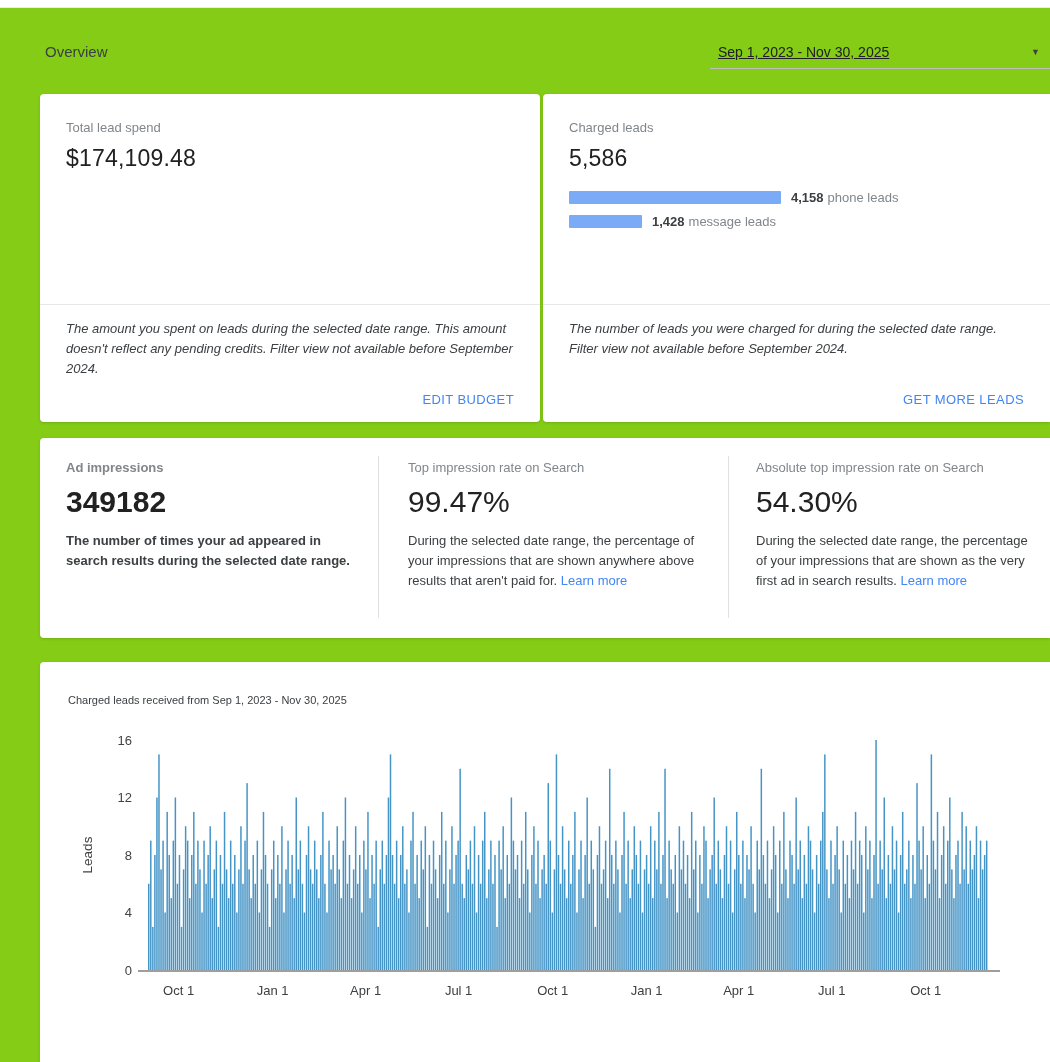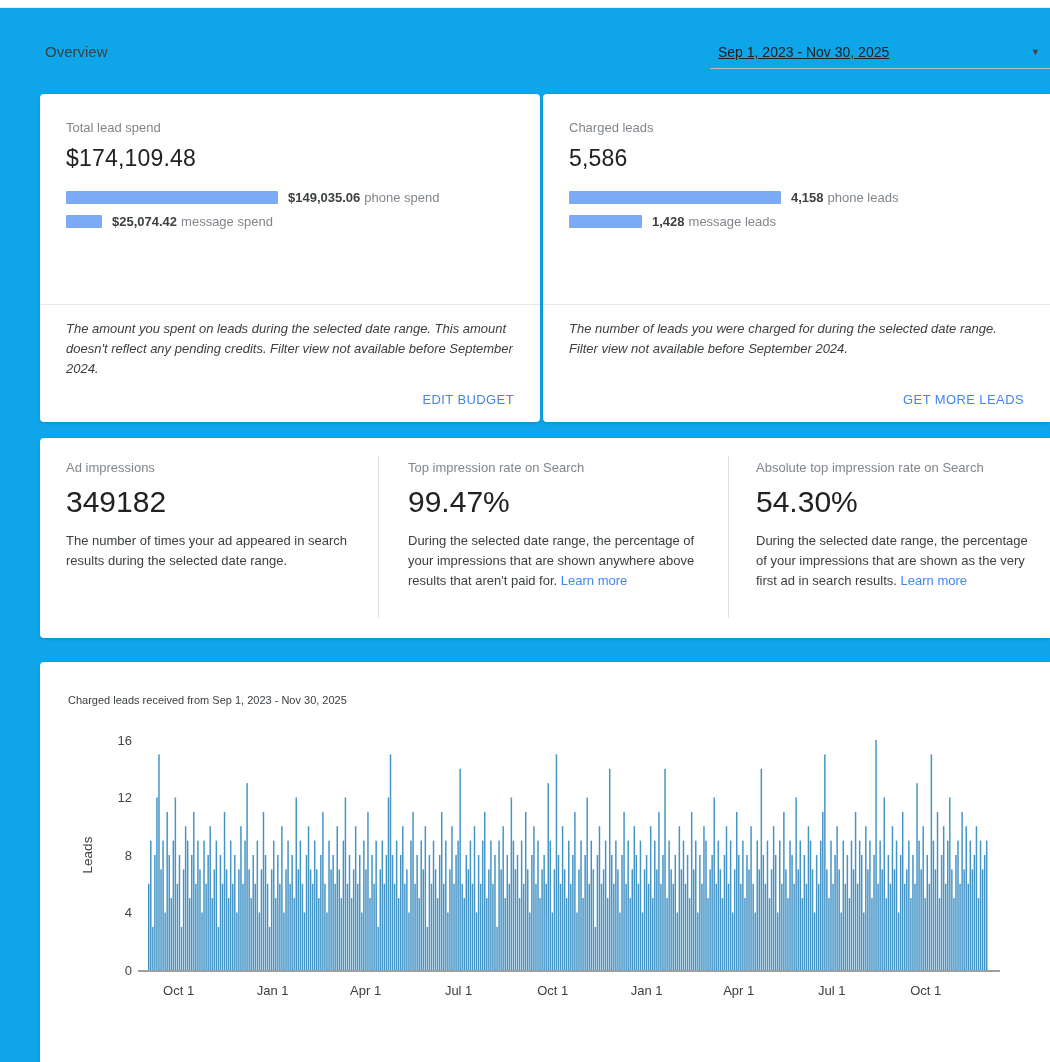--- a/index.html
+++ b/index.html
@@ -1,18 +1,18 @@
 <!DOCTYPE html>
 <html><head>
 <meta charset="utf-8">
 <style>
   * { margin:0; padding:0; box-sizing:border-box; }
   html,body { background:#f1f1f1; }
   body { font-family:"Liberation Sans","DejaVu Sans",sans-serif; color:#3c4043; }
-  .page { position:relative; width:1050px; height:1062px; overflow:hidden; background:#0ea5e9; }
+  .page { position:relative; width:1050px; height:1062px; overflow:hidden; background:#84cc16; }
   .topbar { height:8px; background:#ffffff; border-bottom:1px solid #ececec; }
 
   
   .overview-row { display:flex; justify-content:space-between; align-items:flex-end; margin:32px 0 0 45px; }
   .overview-title { font-size:15px; color:#3c4043; padding-bottom:9px; }
   .date-range { width:340px; border-bottom:1px solid #bdbdbd; padding:4px 10px 8px 8px;
                 display:flex; justify-content:space-between; align-items:center; cursor:pointer; }
   .date-range-text { font-size:14px; color:#202124;text-decoration:underline; }
   .caret { font-size:9px; color:#424242; }
 
@@ -32,21 +32,21 @@
   .bar-suffix { margin-left:4px; color:#80868b; white-space:nowrap; }
   .card-bottom { height:117px; display:flex; flex-direction:column; justify-content:space-between;
                  padding:14px 26px 14px 26px; }
   .card-desc { font-size:13px; line-height:20px; color:#3c4043; max-width:478px;font-style:italic; }
   .card-action { text-align:right; }
   .card-action a { font-size:13px; font-weight:400; letter-spacing:.4px; color:#4285f4; text-decoration:none; cursor:pointer; }
 
   
   .stats-card { display:flex; margin:16px 0 0 40px; height:200px; border-radius:4px 0 0 4px; }
   .stat-col { padding:22px 20px 0 26px; }
-  .stat-col1 { width:338px; }
+  .stat-col1 { width:338px;font-weight:bold; }
   .stat-col2 { width:349px; padding-left:29px; }
   .stat-col3 { flex:1; padding-left:27px; }
   .vdiv { width:1px; background:#e0e0e0; margin:18px 0 20px 0; }
   .stat-label { font-size:13px; color:#80868b; }
   .stat-value { font-size:30px; color:#212121; margin:10px 0 12px 0; }
   .stat-desc { font-size:13px; line-height:20px; color:#3c4043; max-width:300px; }
   .stat-desc a { color:#4285f4; text-decoration:none; cursor:pointer; }
 
   
   .chart-card { margin:24px 0 0 40px; height:430px; padding:32px 0 0 28px; border-radius:4px 0 0 4px; }
@@ -67,32 +67,20 @@
       <span class="caret">▼</span>
     </div>
   </div>
 
   <div class="cards-row">
 
     <div class="card card-spend">
       <div class="card-top">
         <div class="metric-label">Total lead spend</div>
         <div class="metric-value">$174,109.48</div>
-        <div class="metric-bars">
-          <div class="bar-row">
-            <div class="hbar" style="width: 212px;"></div>
-            <span class="bar-value">$149,035.06</span>
-            <span class="bar-suffix">phone spend</span>
-          </div>
-          <div class="bar-row">
-            <div class="hbar" style="width: 36px;"></div>
-            <span class="bar-value">$25,074.42</span>
-            <span class="bar-suffix">message spend</span>
-          </div>
-        </div>
       </div>
       <div class="card-bottom">
         <div class="card-desc">The amount you spent on leads during the selected date range. This amount doesn't reflect any pending credits. Filter view not available before September 2024.</div>
         <div class="card-action">
           <a>EDIT BUDGET</a>
         </div>
       </div>
     </div>
 
     <div class="card card-leads">

